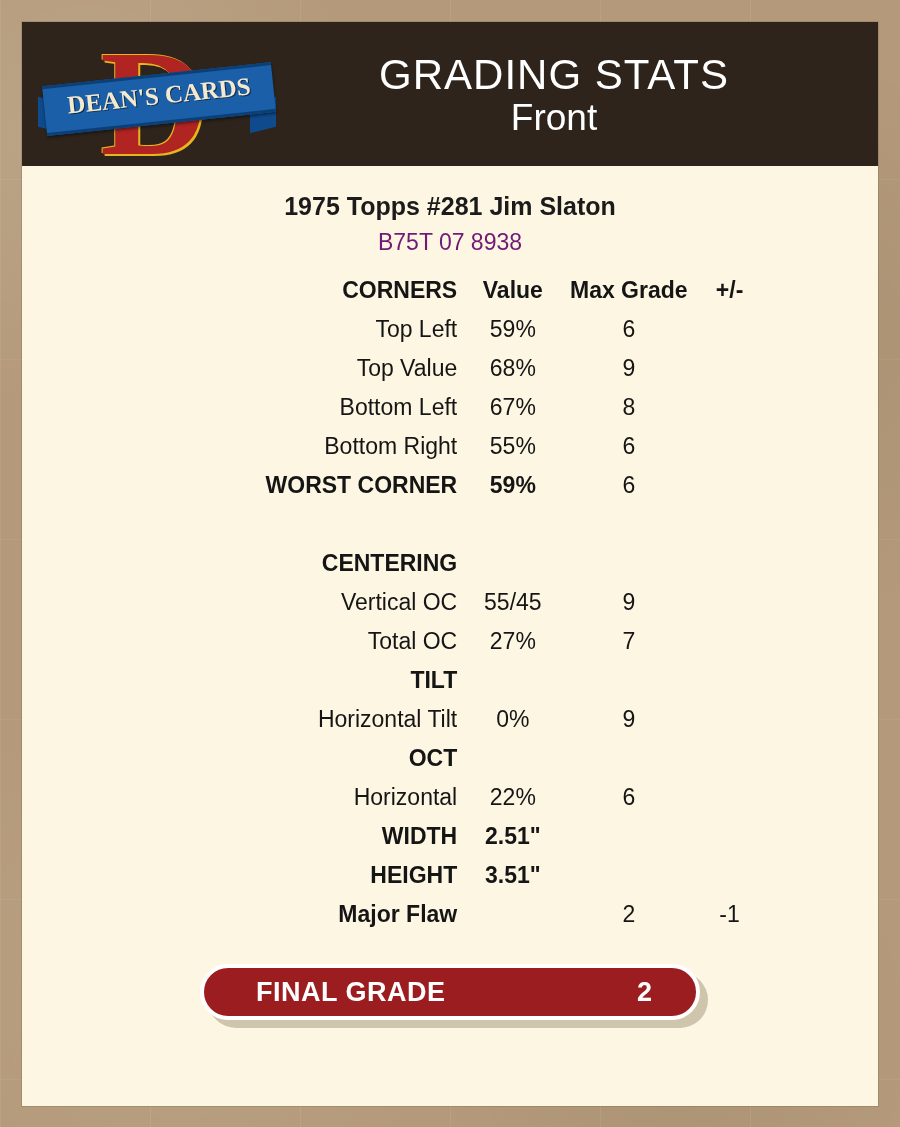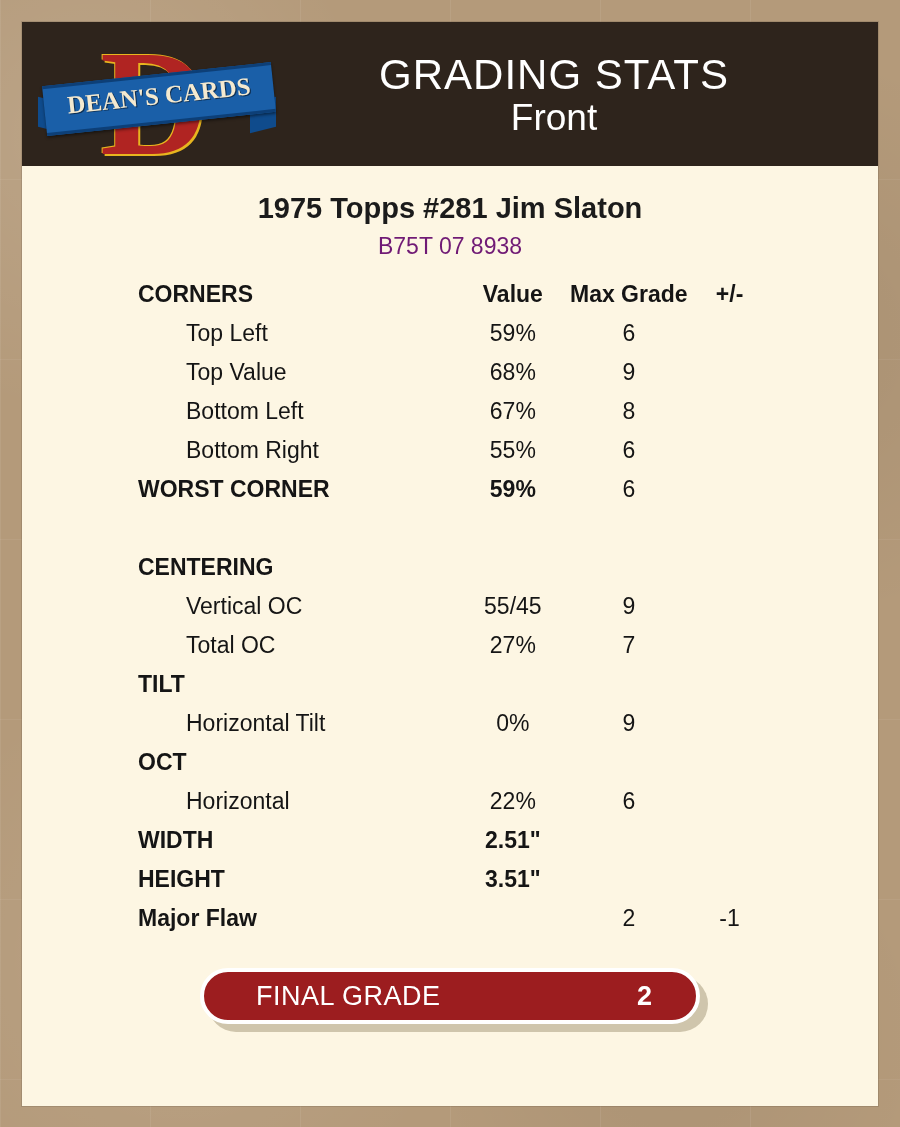--- a/index.html
+++ b/index.html
@@ -120,21 +120,21 @@
     font-size: 37px;
     line-height: 38px;
     font-weight: normal;
   }
 
   .content {
     padding: 26px 0 0 0;
   }
   .card-title {
     text-align: center;
-    font-size: 29px;
+    font-size: 25px;
     font-weight: bold;
     color: #1b1b1b;
     margin-bottom: 8px;
   }
   .card-sub {
     text-align: center;
     font-size: 23px;
     color: #701a75;
     margin-bottom: 15px;
   }
@@ -144,21 +144,21 @@
     margin: 0 auto;
     width: 640px;
     color: #151515;
     font-size: 23px;
   }
   table.stats td {
     padding: 2px 0;
     height: 35px;
     vertical-align: middle;
   }
-  .c-label { width: 300px; text-align: left; padding-left: 8px !important; }
+  .c-label { width: 300px; text-align: right; padding-left: 8px !important; }
   .c-value { width: 120px; text-align: center; }
   .c-max   { width: 130px; text-align: center; }
   .c-pm    { width: 90px;  text-align: center; }
 
   .hdr td { font-weight: bold; font-size: 23px; }
   .bold td, td.bold { font-weight: bold; }
   .indent { padding-left: 56px !important; }
   .spacer td { height: 18px; padding: 0; }
 
   
@@ -185,21 +185,21 @@
     border: 4px solid #ffffff;
     box-sizing: border-box;
     display: flex;
     align-items: center;
     justify-content: space-between;
     padding: 0 44px 0 52px;
     color: #ffffff;
   }
   .final-bar .fg-label {
     font-size: 27px;
-    font-weight: normal;
+    font-weight: bold;
     letter-spacing: 0.5px;
   }
   .final-bar .fg-value {
     font-size: 27px;
     font-weight: bold;
   }
 </style>
 </head>
 <body>
 

